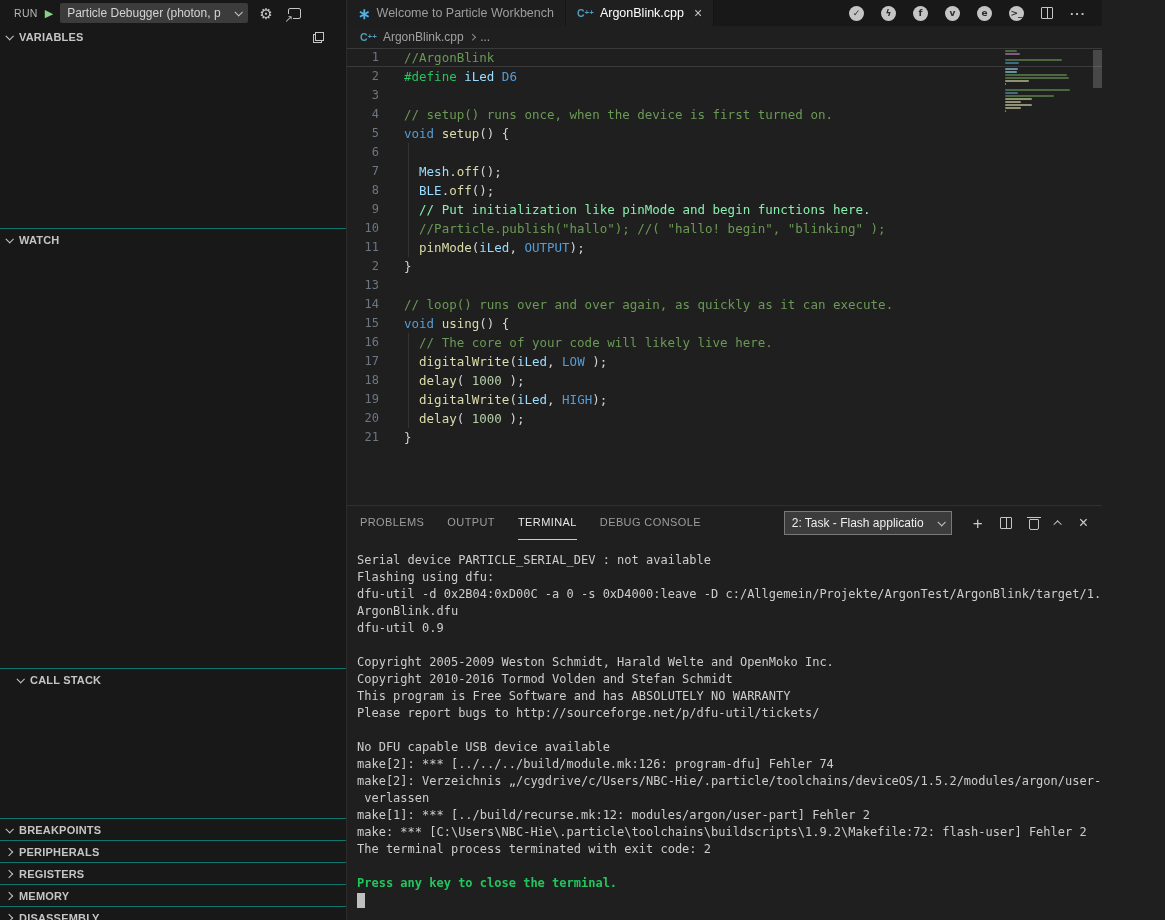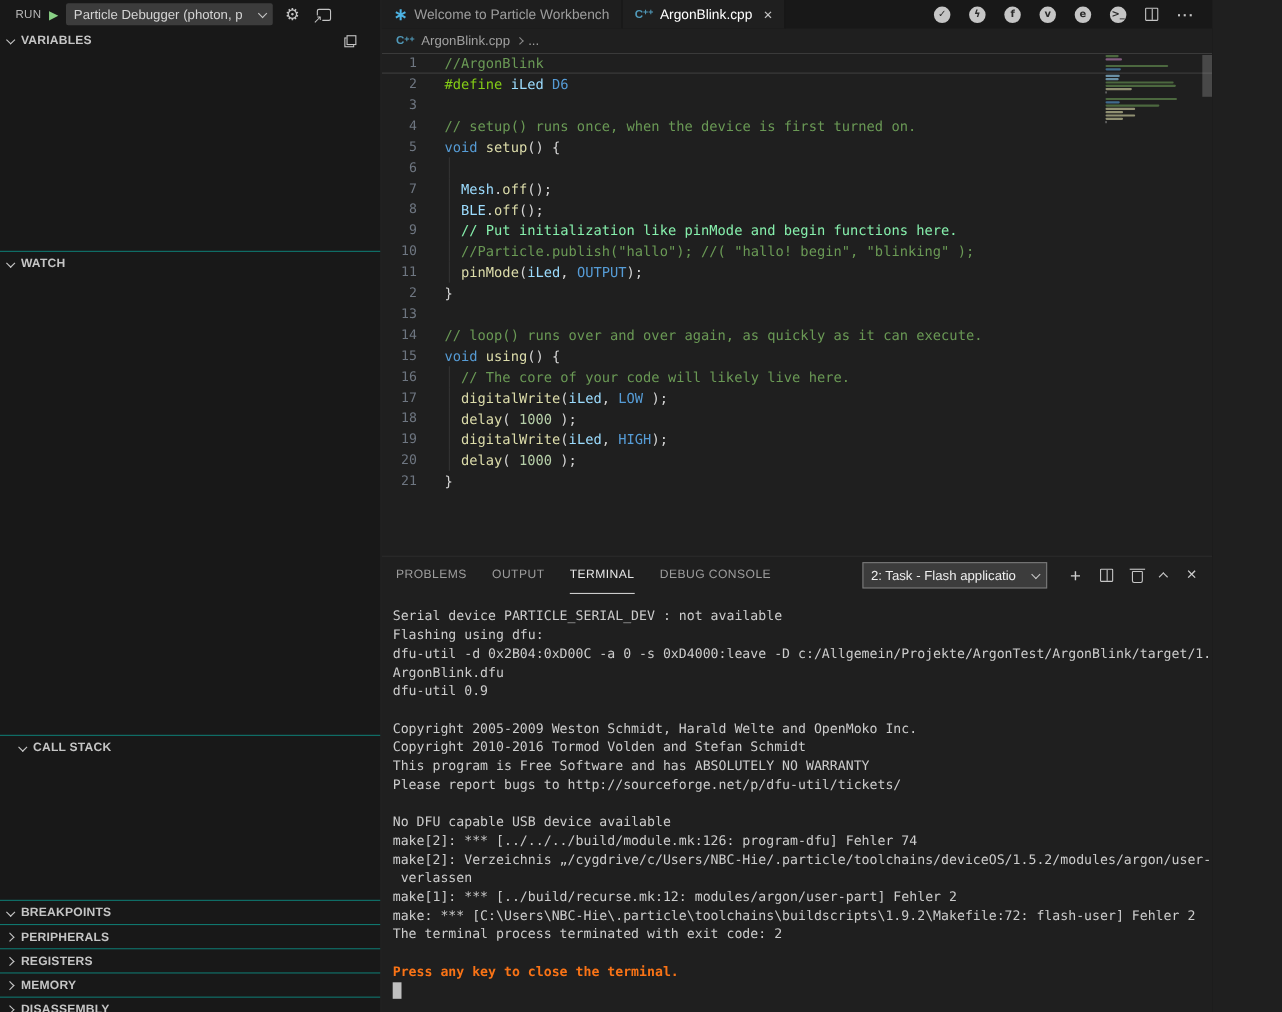--- a/index.html
+++ b/index.html
@@ -73,21 +73,21 @@
   .ts-text{font-size:12px;color:#eeeeee;white-space:nowrap;overflow:hidden;flex:1;}
   .pa{color:#cccccc;cursor:pointer;}
   .pa.plus{font-size:17px;font-weight:normal;line-height:1;}
   .pa.close{font-size:16px;line-height:1;}
   .trash-icon{position:relative;width:10px;height:13px;cursor:pointer;}
   .trash-icon::before{content:'';position:absolute;top:2px;left:0;right:0;bottom:0;border:1px solid #c5c5c5;border-radius:1px 1px 2px 2px;}
   .trash-icon::after{content:'';position:absolute;top:0;left:-2px;right:-2px;height:1px;background:#c5c5c5;}
 
   .terminal{flex:1;padding:12px 0 0 10px;font-family:"DejaVu Sans Mono",monospace;font-size:12px;line-height:17px;color:#cccccc;overflow:hidden;}
   .tline{white-space:pre;height:17px;}
-  .tline.bold{font-weight:bold;color:#f97316;}
+  .tline.bold{font-weight:bold;color:#22c55e;}
   .term-cursor{width:8px;height:15px;background:#bfbfbf;margin-top:1px;}
 </style>
 </head>
 <body>
 
 <div class="app">
 
   <aside class="sidebar">
     <div class="debug-toolbar">
       <span class="run-label">RUN</span>
@@ -187,21 +187,21 @@
         <span class="chev right tiny"></span>
         <span>...</span>
       </div>
       <div class="code" id="code">
           <div class="code-line current">
             <span class="gutter">1</span>
             <span class="ctext"><span style="color: rgb(106, 153, 85);">//ArgonBlink</span></span>
           </div>
           <div class="code-line">
             <span class="gutter">2</span>
-            <span class="ctext"><span style="color: #84cc16;">#define</span><span style="color: rgb(212, 212, 212);"> </span><span style="color: rgb(156, 220, 254);">iLed</span><span style="color: rgb(212, 212, 212);"> </span><span style="color: rgb(86, 156, 214);">D6</span></span>
+            <span class="ctext"><span style="color: #22c55e;">#define</span><span style="color: rgb(212, 212, 212);"> </span><span style="color: rgb(156, 220, 254);">iLed</span><span style="color: rgb(212, 212, 212);"> </span><span style="color: rgb(86, 156, 214);">D6</span></span>
           </div>
           <div class="code-line">
             <span class="gutter">3</span>
             <span class="ctext"></span>
           </div>
           <div class="code-line">
             <span class="gutter">4</span>
             <span class="ctext"><span style="color: rgb(106, 153, 85);">// setup() runs once, when the device is first turned on.</span></span>
           </div>
           <div class="code-line">

